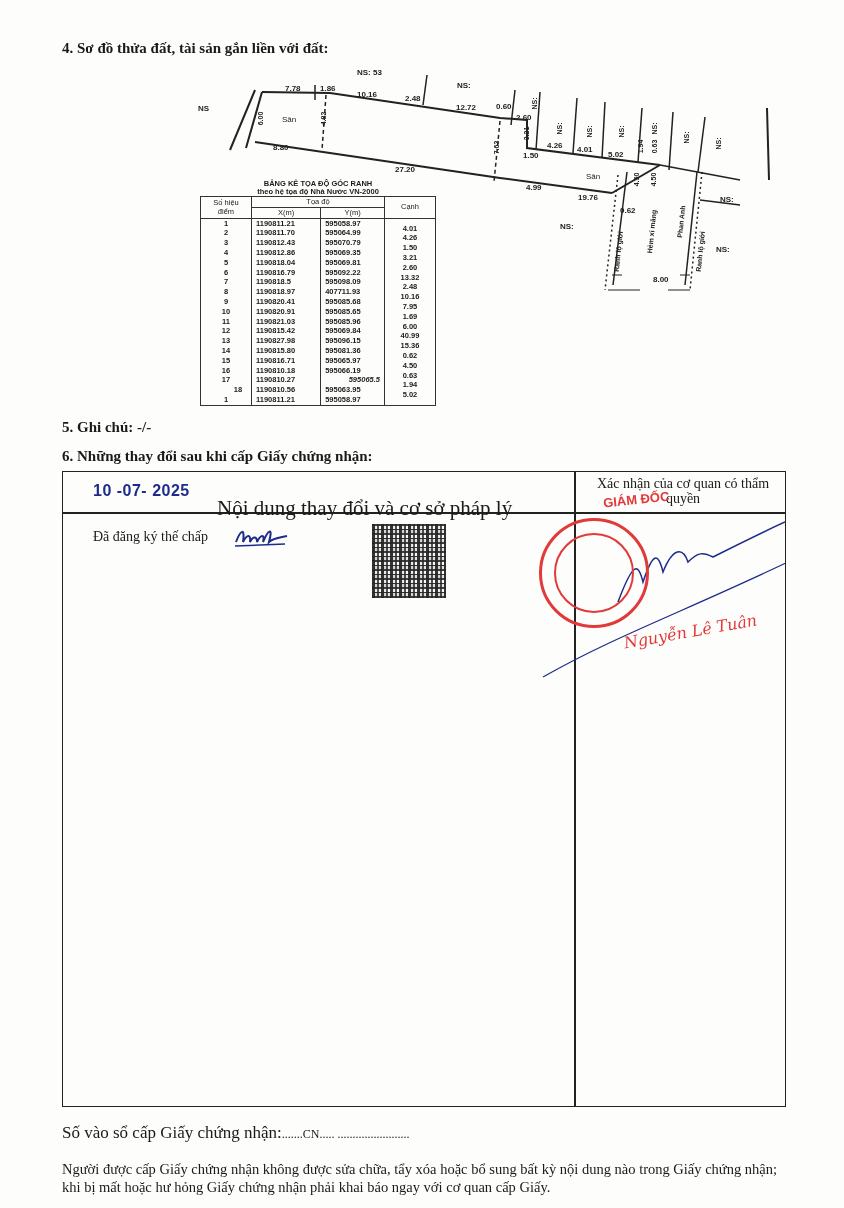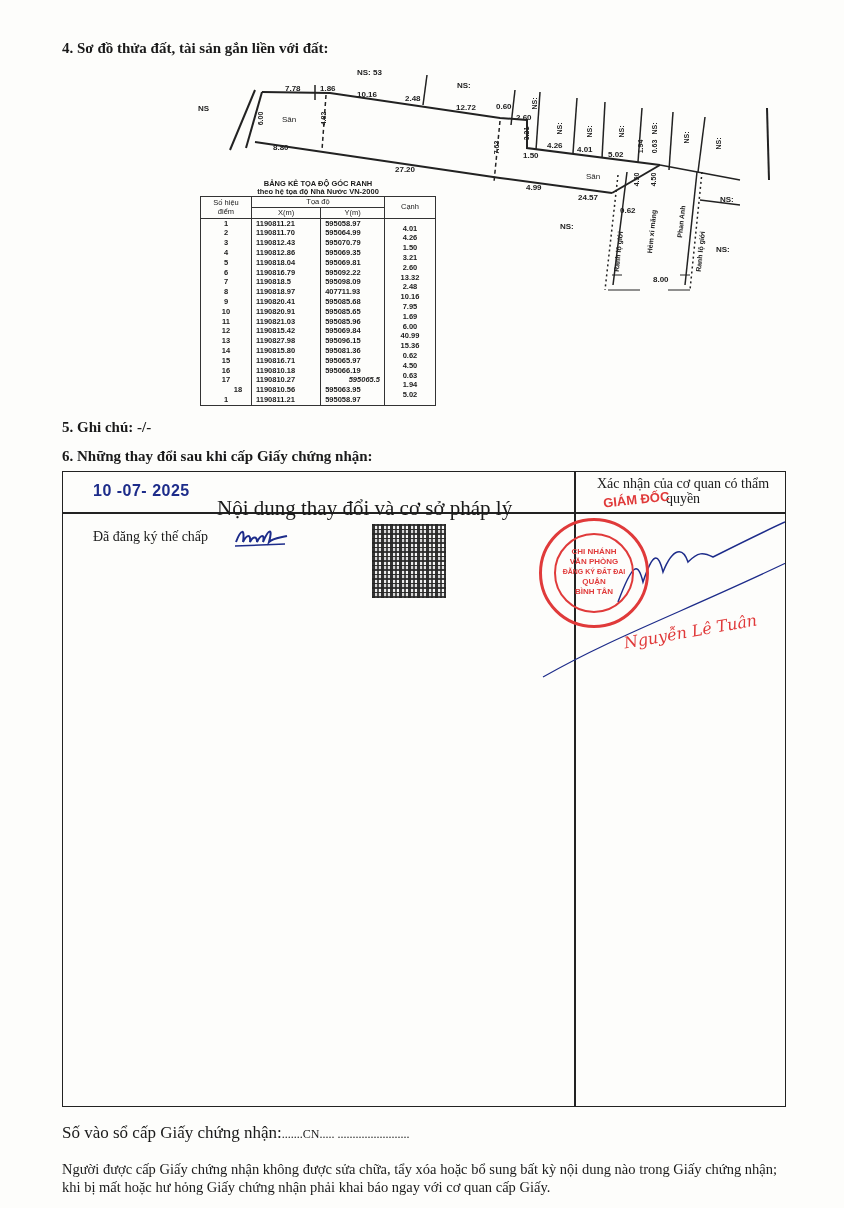--- a/index.html
+++ b/index.html
@@ -99,21 +99,21 @@
   <span class="abs lbl" style="left:456px;top:103px;">12.72</span>
   <span class="abs lbl" style="left:496px;top:102px;">0.60</span>
   <span class="abs lbl" style="left:516px;top:113px;">2.60</span>
 
   <span class="abs lbl-sm" style="left:254px;top:115px;transform:rotate(-90deg);">6.00</span>
   <span class="abs lbl-sm" style="left:317px;top:115px;transform:rotate(-90deg);">4.82</span>
 
   <span class="abs lbl" style="left:273px;top:143px;">8.80</span>
   <span class="abs lbl" style="left:395px;top:165px;">27.20</span>
   <span class="abs lbl" style="left:510px;top:183px;margin-left:16px;">4.99</span>
-  <span class="abs lbl" style="left:578px;top:193px;">24.57</span>
+  <span class="abs lbl" style="left:578px;top:193px;">19.76</span>
   <span class="abs lbl" style="left:620px;top:206px;">0.62</span>
 
   <span class="abs lbl-sm" style="left:490px;top:144px;transform:rotate(-90deg);">7.63</span>
   <span class="abs lbl-sm" style="left:520px;top:130px;transform:rotate(-90deg);">3.21</span>
   <span class="abs lbl" style="left:523px;top:151px;">1.50</span>
   <span class="abs lbl" style="left:547px;top:141px;">4.26</span>
   <span class="abs lbl" style="left:577px;top:145px;">4.01</span>
   <span class="abs lbl" style="left:608px;top:150px;">5.02</span>
   <span class="abs lbl-sm" style="left:634px;top:143px;transform:rotate(-90deg);">1.94</span>
   <span class="abs lbl-sm" style="left:648px;top:143px;transform:rotate(-90deg);">0.63</span>
@@ -277,27 +277,20 @@
   </svg>
   <div class="abs qr" style="left:309px;top:52px;width:74px;height:74px;"></div>
 
   <svg class="abs" style="left:460px;top:30px;" width="262" height="190">
     <path d="M20,175 C90,135 160,110 265,60" stroke="#1d2c8a" stroke-width="1.2" fill="none"></path>
     <path d="M95,100 C110,60 115,60 120,80 C130,50 135,50 140,70 C150,45 160,45 165,60 C175,50 180,50 190,55 C210,45 240,30 262,20" stroke="#1d2c8a" stroke-width="1.5" fill="none"></path>
   </svg>
   <div class="abs" style="left:540px;top:20px;color:#e03a3a;font-family:'Liberation Sans',sans-serif;font-weight:bold;font-size:13px;transform:rotate(-6deg);">GIÁM ĐỐC</div>
   <div class="abs stamp" style="left:476px;top:46px;width:104px;height:104px;">
     <div style="position:absolute;left:12px;top:12px;right:12px;bottom:12px;border:2px solid #e03a3a;border-radius:50%;"></div>
-    <div style="position:absolute;left:0;right:0;top:26px;font-size:8px;line-height:10px;">
-      <div>CHI NHÁNH</div>
-      <div>VĂN PHÒNG</div>
-      <div style="font-size:7px;">ĐĂNG KÝ ĐẤT ĐAI</div>
-      <div>QUẬN</div>
-      <div>BÌNH TÂN</div>
-    </div>
   </div>
   <div class="abs" style="left:560px;top:150px;color:#e03a3a;font-family:'DejaVu Serif',serif;font-style:italic;font-size:16px;transform:rotate(-10deg);">Nguyễn Lê Tuân</div>
 </div>
 
 <div class="abs" style="left:62px;top:1123px;font-size:17px;">
   <span>Số vào sổ cấp Giấy chứng nhận:</span><span style="font-size:12px;">.......CN..... ........................</span>
 </div>
 <div class="abs footer-text" style="left:62px;top:1160px;width:730px;">Người được cấp Giấy chứng nhận không được sửa chữa, tẩy xóa hoặc bổ sung bất kỳ nội dung nào trong Giấy chứng nhận; khi bị mất hoặc hư hỏng Giấy chứng nhận phải khai báo ngay với cơ quan cấp Giấy.</div>
 
 </body></html>

